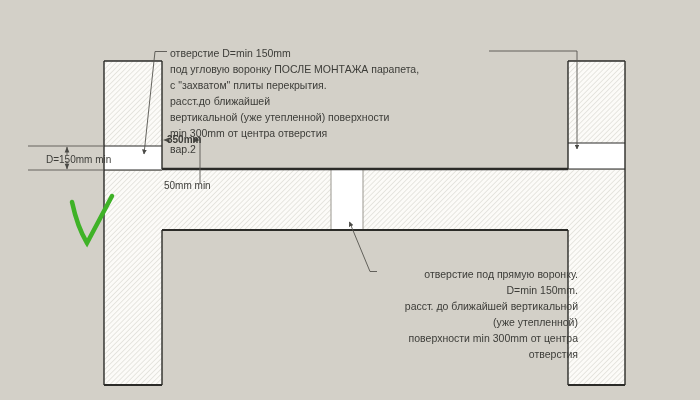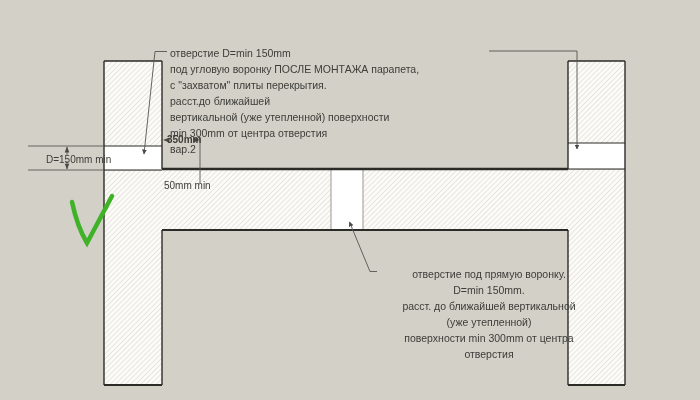--- a/index.html
+++ b/index.html
@@ -16,21 +16,21 @@
     position:absolute;left:0;top:8px;width:700px;
     text-align:center;font-size:13px;color:#3a3a38;
   }
   .ann{
     position:absolute;
     font-size:10.5px;line-height:16px;
     white-space:pre-line;color:#3c3c38;
   }
   .ann-left{left:170px;top:45px;width:250px;text-align:left;}
   .ann-right{right:137px;top:45px;width:200px;text-align:right;}
-  .ann-bottom{left:384px;top:266px;width:210px;text-align:center;}
+  .ann-bottom{left:368px;top:266px;width:210px;text-align:right;}
   .dim{
     position:absolute;font-size:10px;color:#3c3c38;white-space:nowrap;
   }
   .dim-d150{left:46px;top:154px;}
   .dim-350{left:167px;top:134px;font-weight:bold;}
   .dim-50{left:164px;top:180px;}
 </style>
 </head>
 <body>
 

